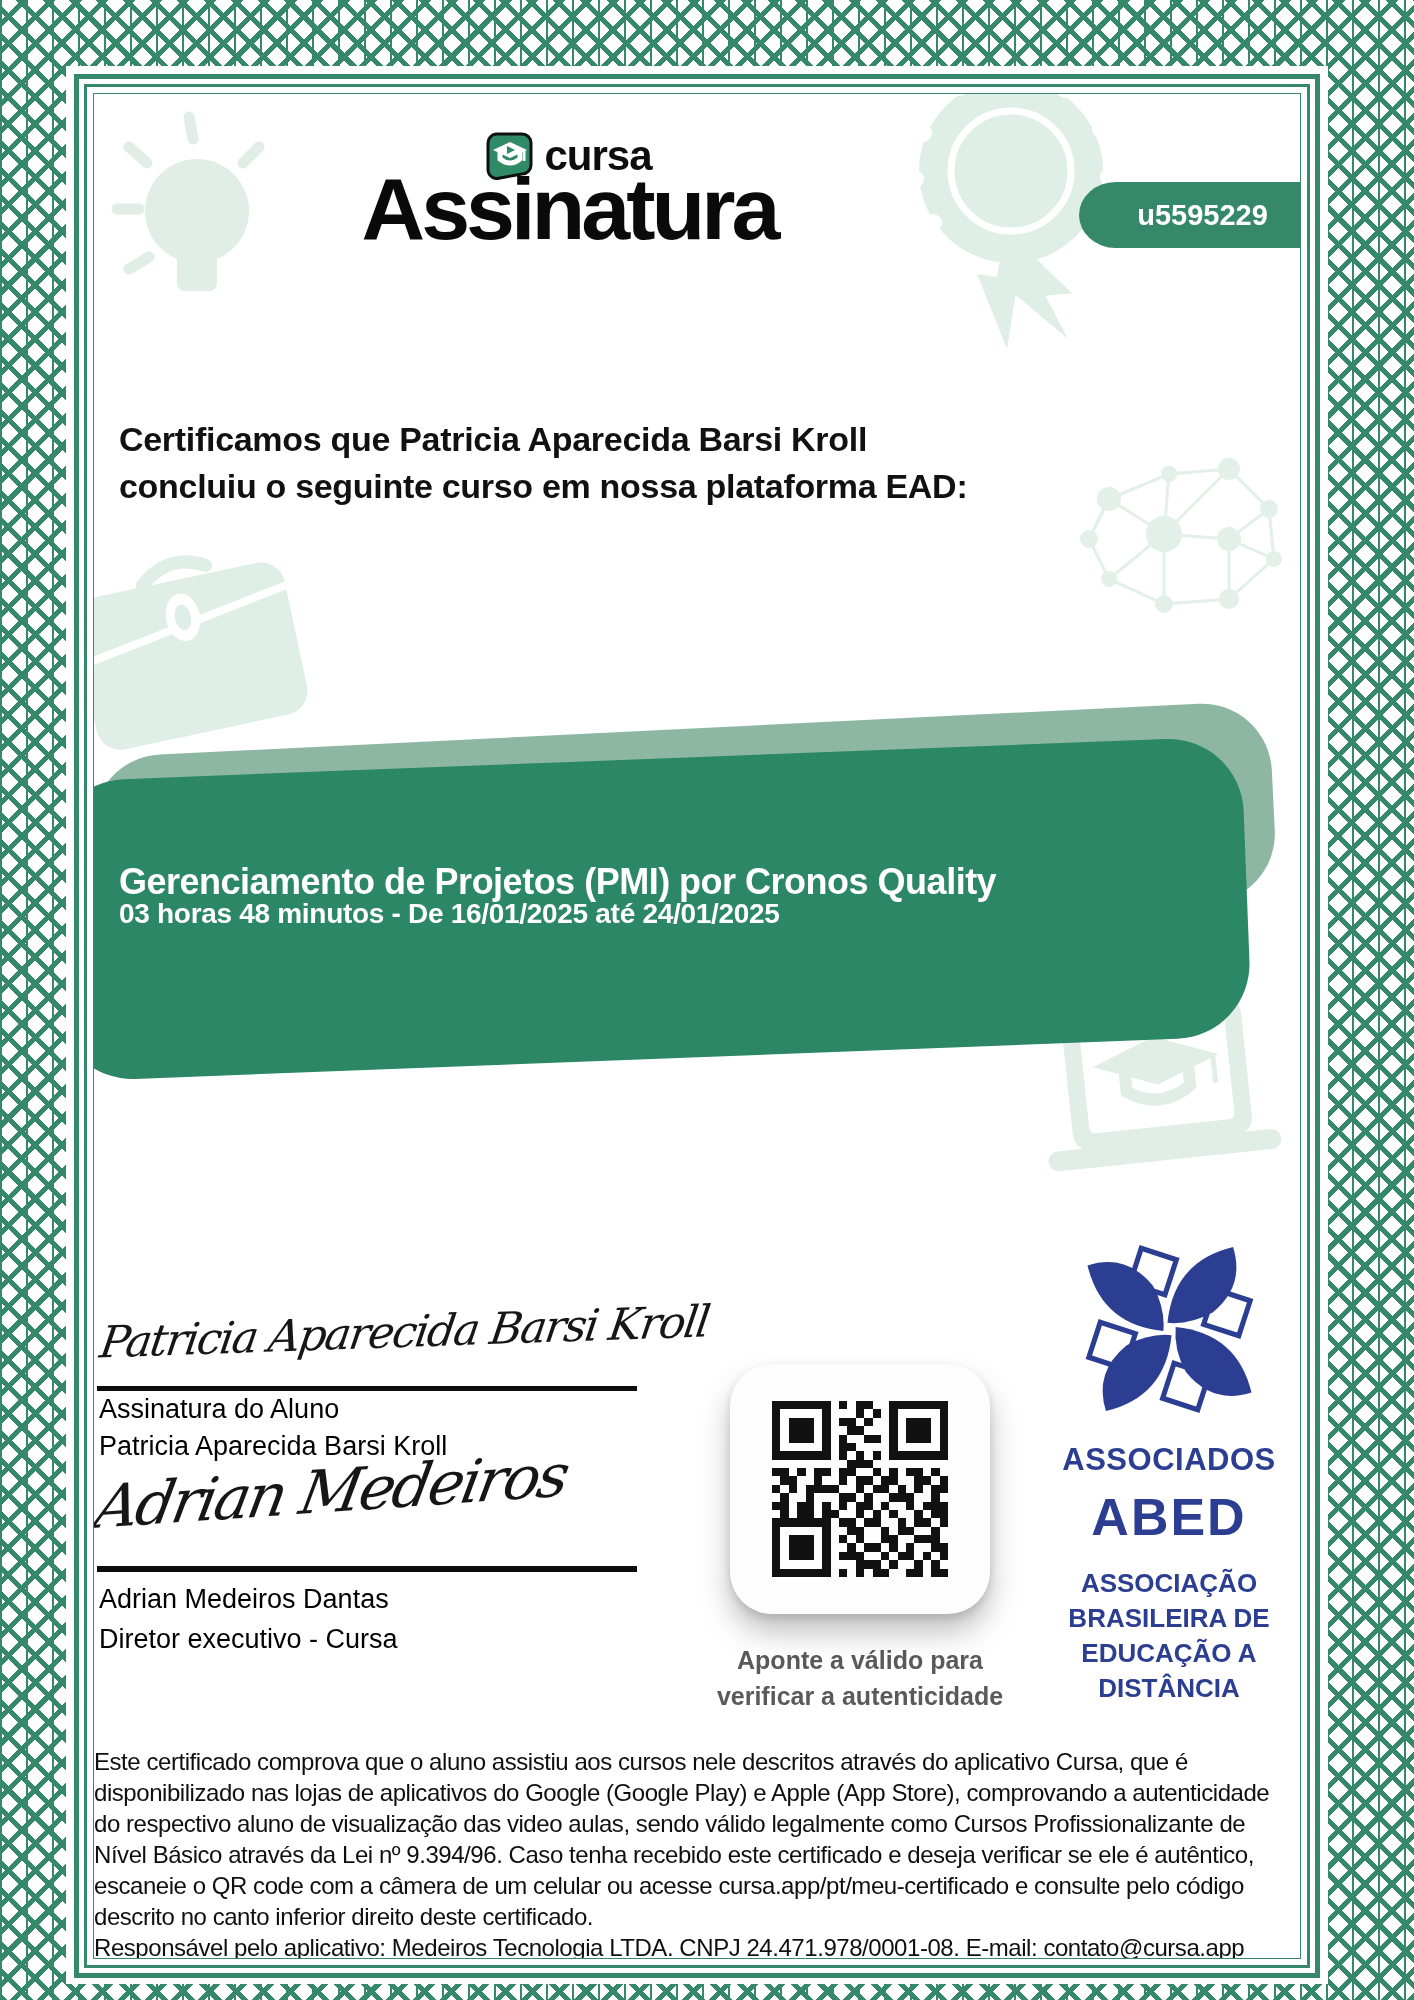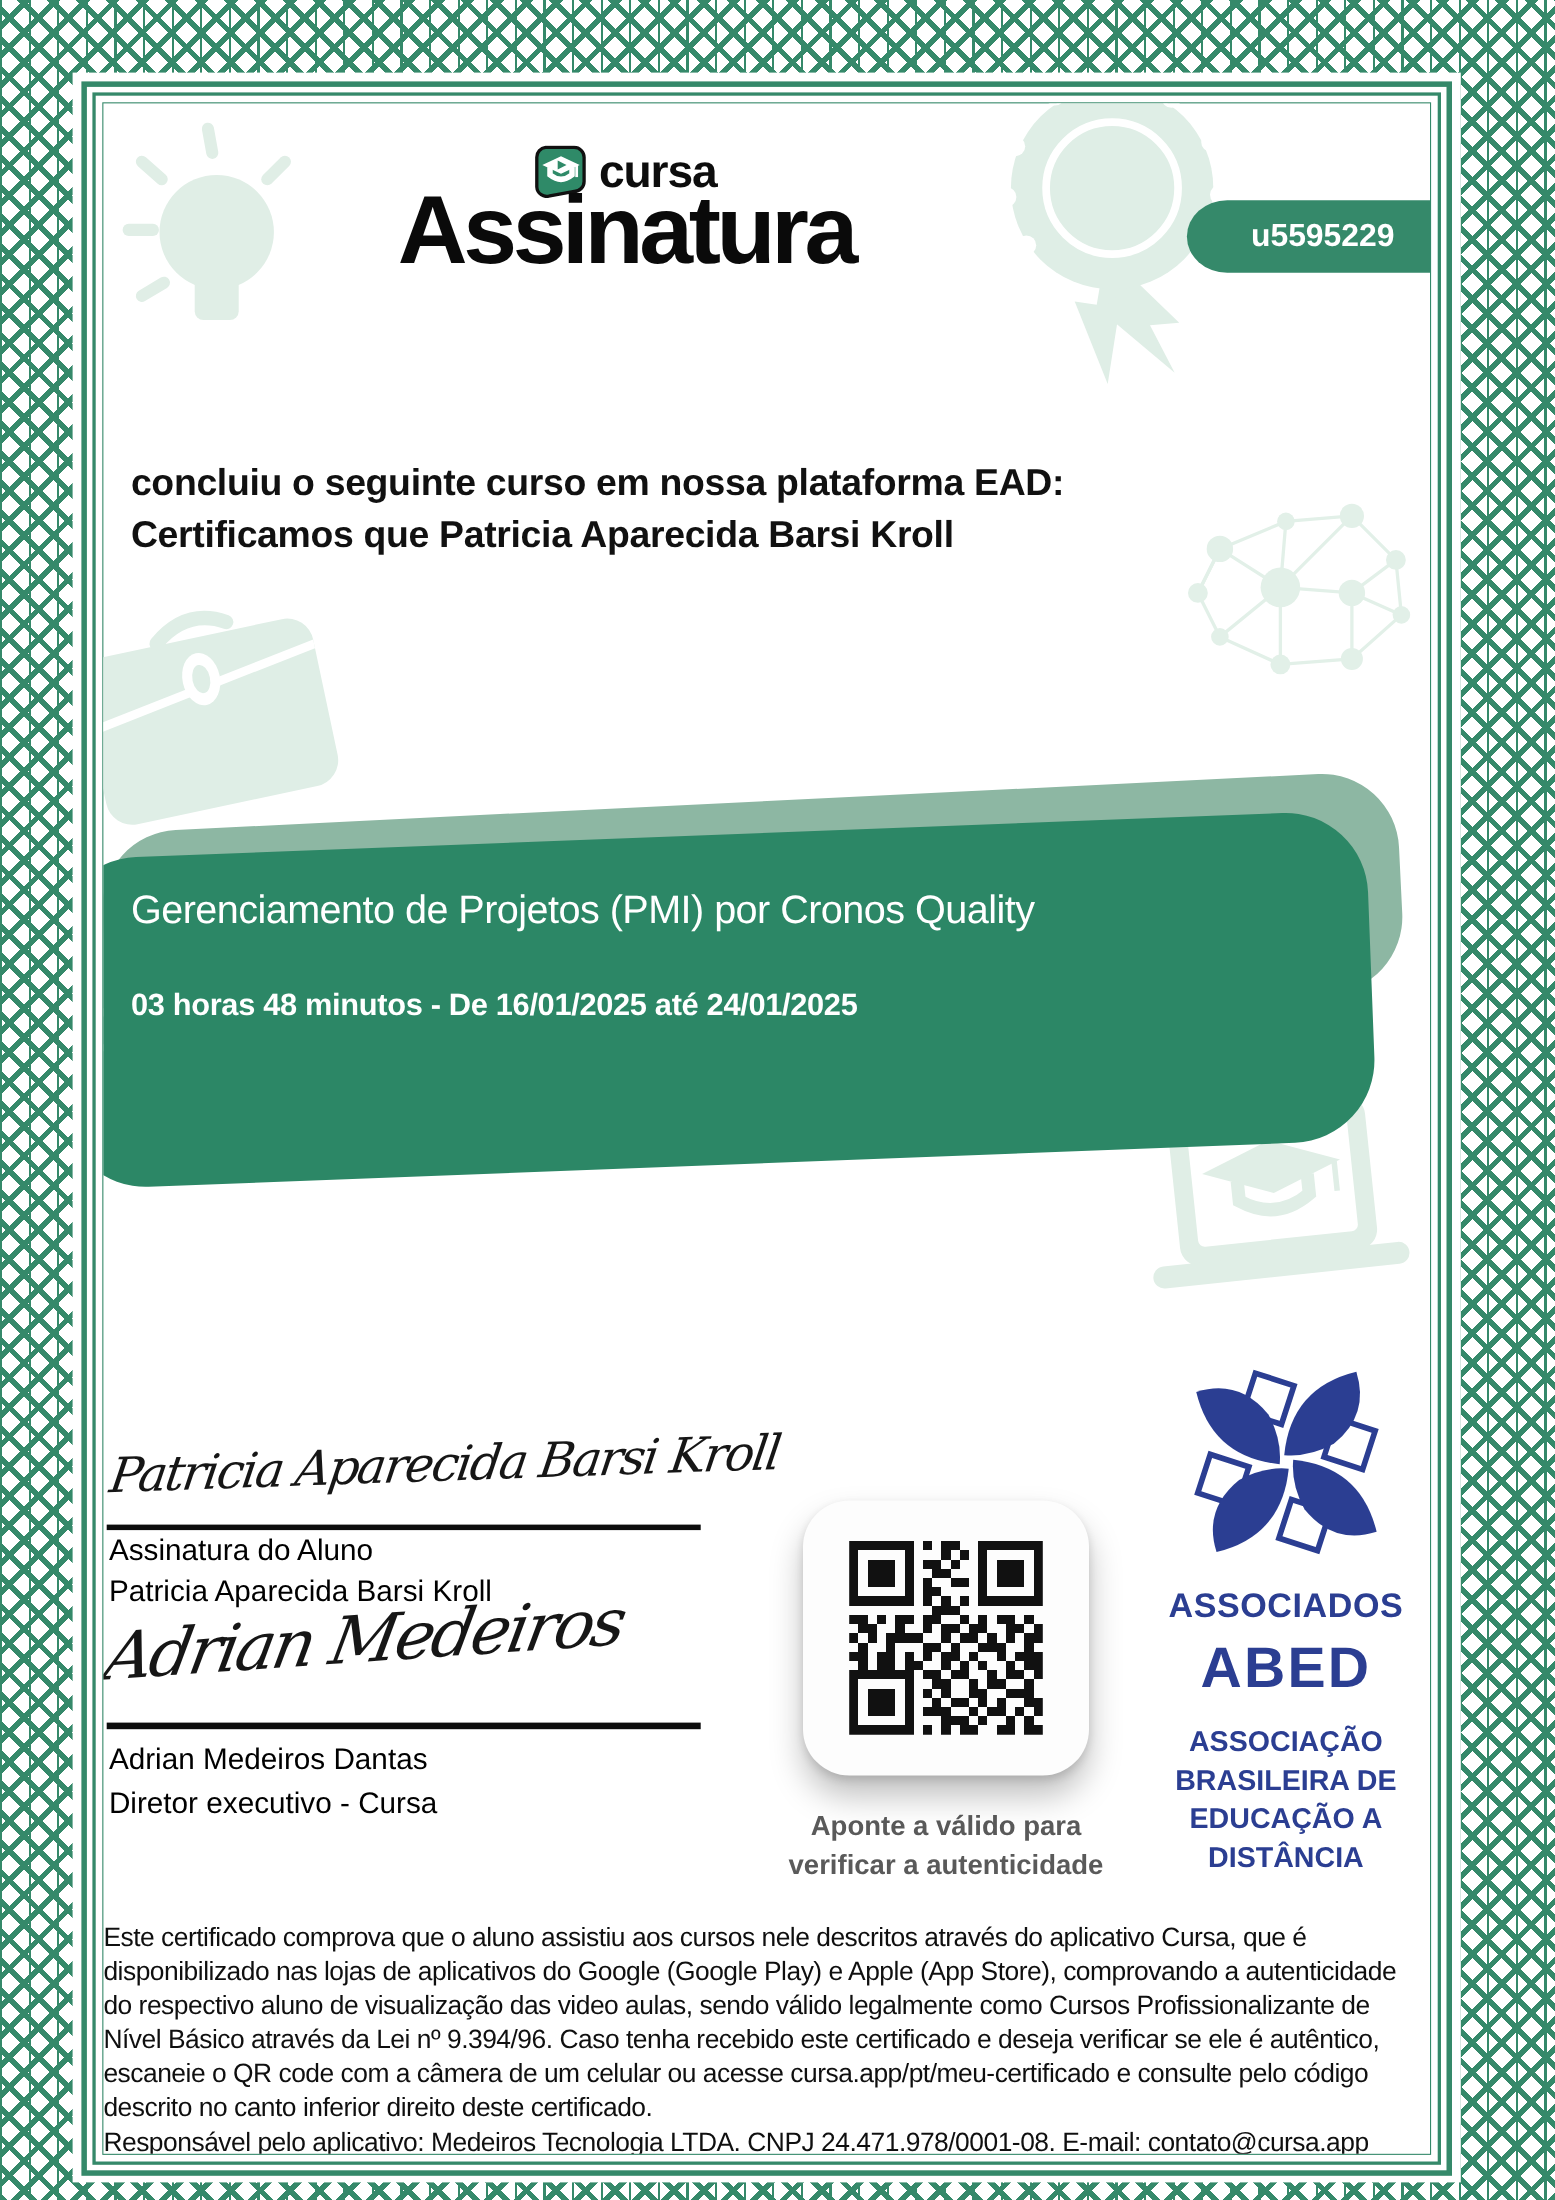--- a/index.html
+++ b/index.html
@@ -35,21 +35,21 @@
 
   
   .intro{position:absolute;left:25px;top:322px;font-size:34px;color:#111;line-height:47px;font-weight:600;letter-spacing:-0.3px;}
   .intro b{font-weight:800;}
 
   
   .banner-sage{position:absolute;left:0px;top:635px;width:1180px;height:200px;background:#8db7a3;
     border-radius:70px;transform:rotate(-2.8deg);z-index:1;}
   .banner-dark{position:absolute;left:-40px;top:665px;width:1193px;height:300px;background:#2c8766;
     border-radius:75px;transform:rotate(-2.2deg);z-index:2;}
-  .banner-title{position:absolute;left:25px;top:712px;z-index:3;color:#fff;font-size:36px;font-weight:400;letter-spacing:-0.5px;}
+  .banner-title{position:absolute;left:25px;top:767px;z-index:3;color:#fff;font-size:36px;font-weight:700;letter-spacing:-0.5px;}
   .banner-sub{position:absolute;left:25px;top:804px;z-index:3;color:#fff;font-size:28px;font-weight:700;letter-spacing:-0.3px;}
 
   
   .script{font-family:"DejaVu Serif",serif;font-style:italic;color:#161616;white-space:nowrap;}
   .sig1{position:absolute;left:8px;top:1212px;font-size:44px;letter-spacing:-2px;transform:skewX(-10deg) rotate(-2deg);}
   .sig2{position:absolute;left:5px;top:1362px;font-size:60px;letter-spacing:-3px;transform:skewX(-14deg) rotate(-4deg);}
   .sig-line{position:absolute;background:#0d0d0d;height:4.5px;width:540px;left:3px;}
   .sig-label{position:absolute;left:5px;font-size:27px;color:#000000;}
 
   
@@ -168,22 +168,22 @@
           <path d="M14,20 v7 q10,8 20,0 v-7" fill="none" stroke="#ffffff" stroke-width="5"></path>
           <polygon points="21,14 29,18 21,22" fill="#2f8a68"></polygon>
           <rect x="37" y="18" width="2.5" height="11" fill="#ffffff"></rect>
         </svg>
         <span class="logo-text">cursa</span>
       </div>
       <div class="cert-title">Assinatura</div>
       <div class="code-badge">u5595229</div>
 
       <div class="intro">
+        <div><span>Certificamos que </span><b>Patricia Aparecida Barsi Kroll</b></div>
         <div>concluiu o seguinte curso em nossa plataforma EAD:</div>
-        <div><span>Certificamos que </span><b>Patricia Aparecida Barsi Kroll</b></div>
       </div>
 
       <div class="banner-sage"></div>
       <div class="banner-dark"></div>
       <div class="banner-title">Gerenciamento de Projetos (PMI) por Cronos Quality</div>
       <div class="banner-sub">03 horas 48 minutos - De 16/01/2025 até 24/01/2025</div>
 
       <div class="script sig1">Patricia Aparecida Barsi Kroll</div>
       <div class="sig-line" style="top:1292px;"></div>
       <div class="sig-label" style="top:1300px;">Assinatura do Aluno</div>

